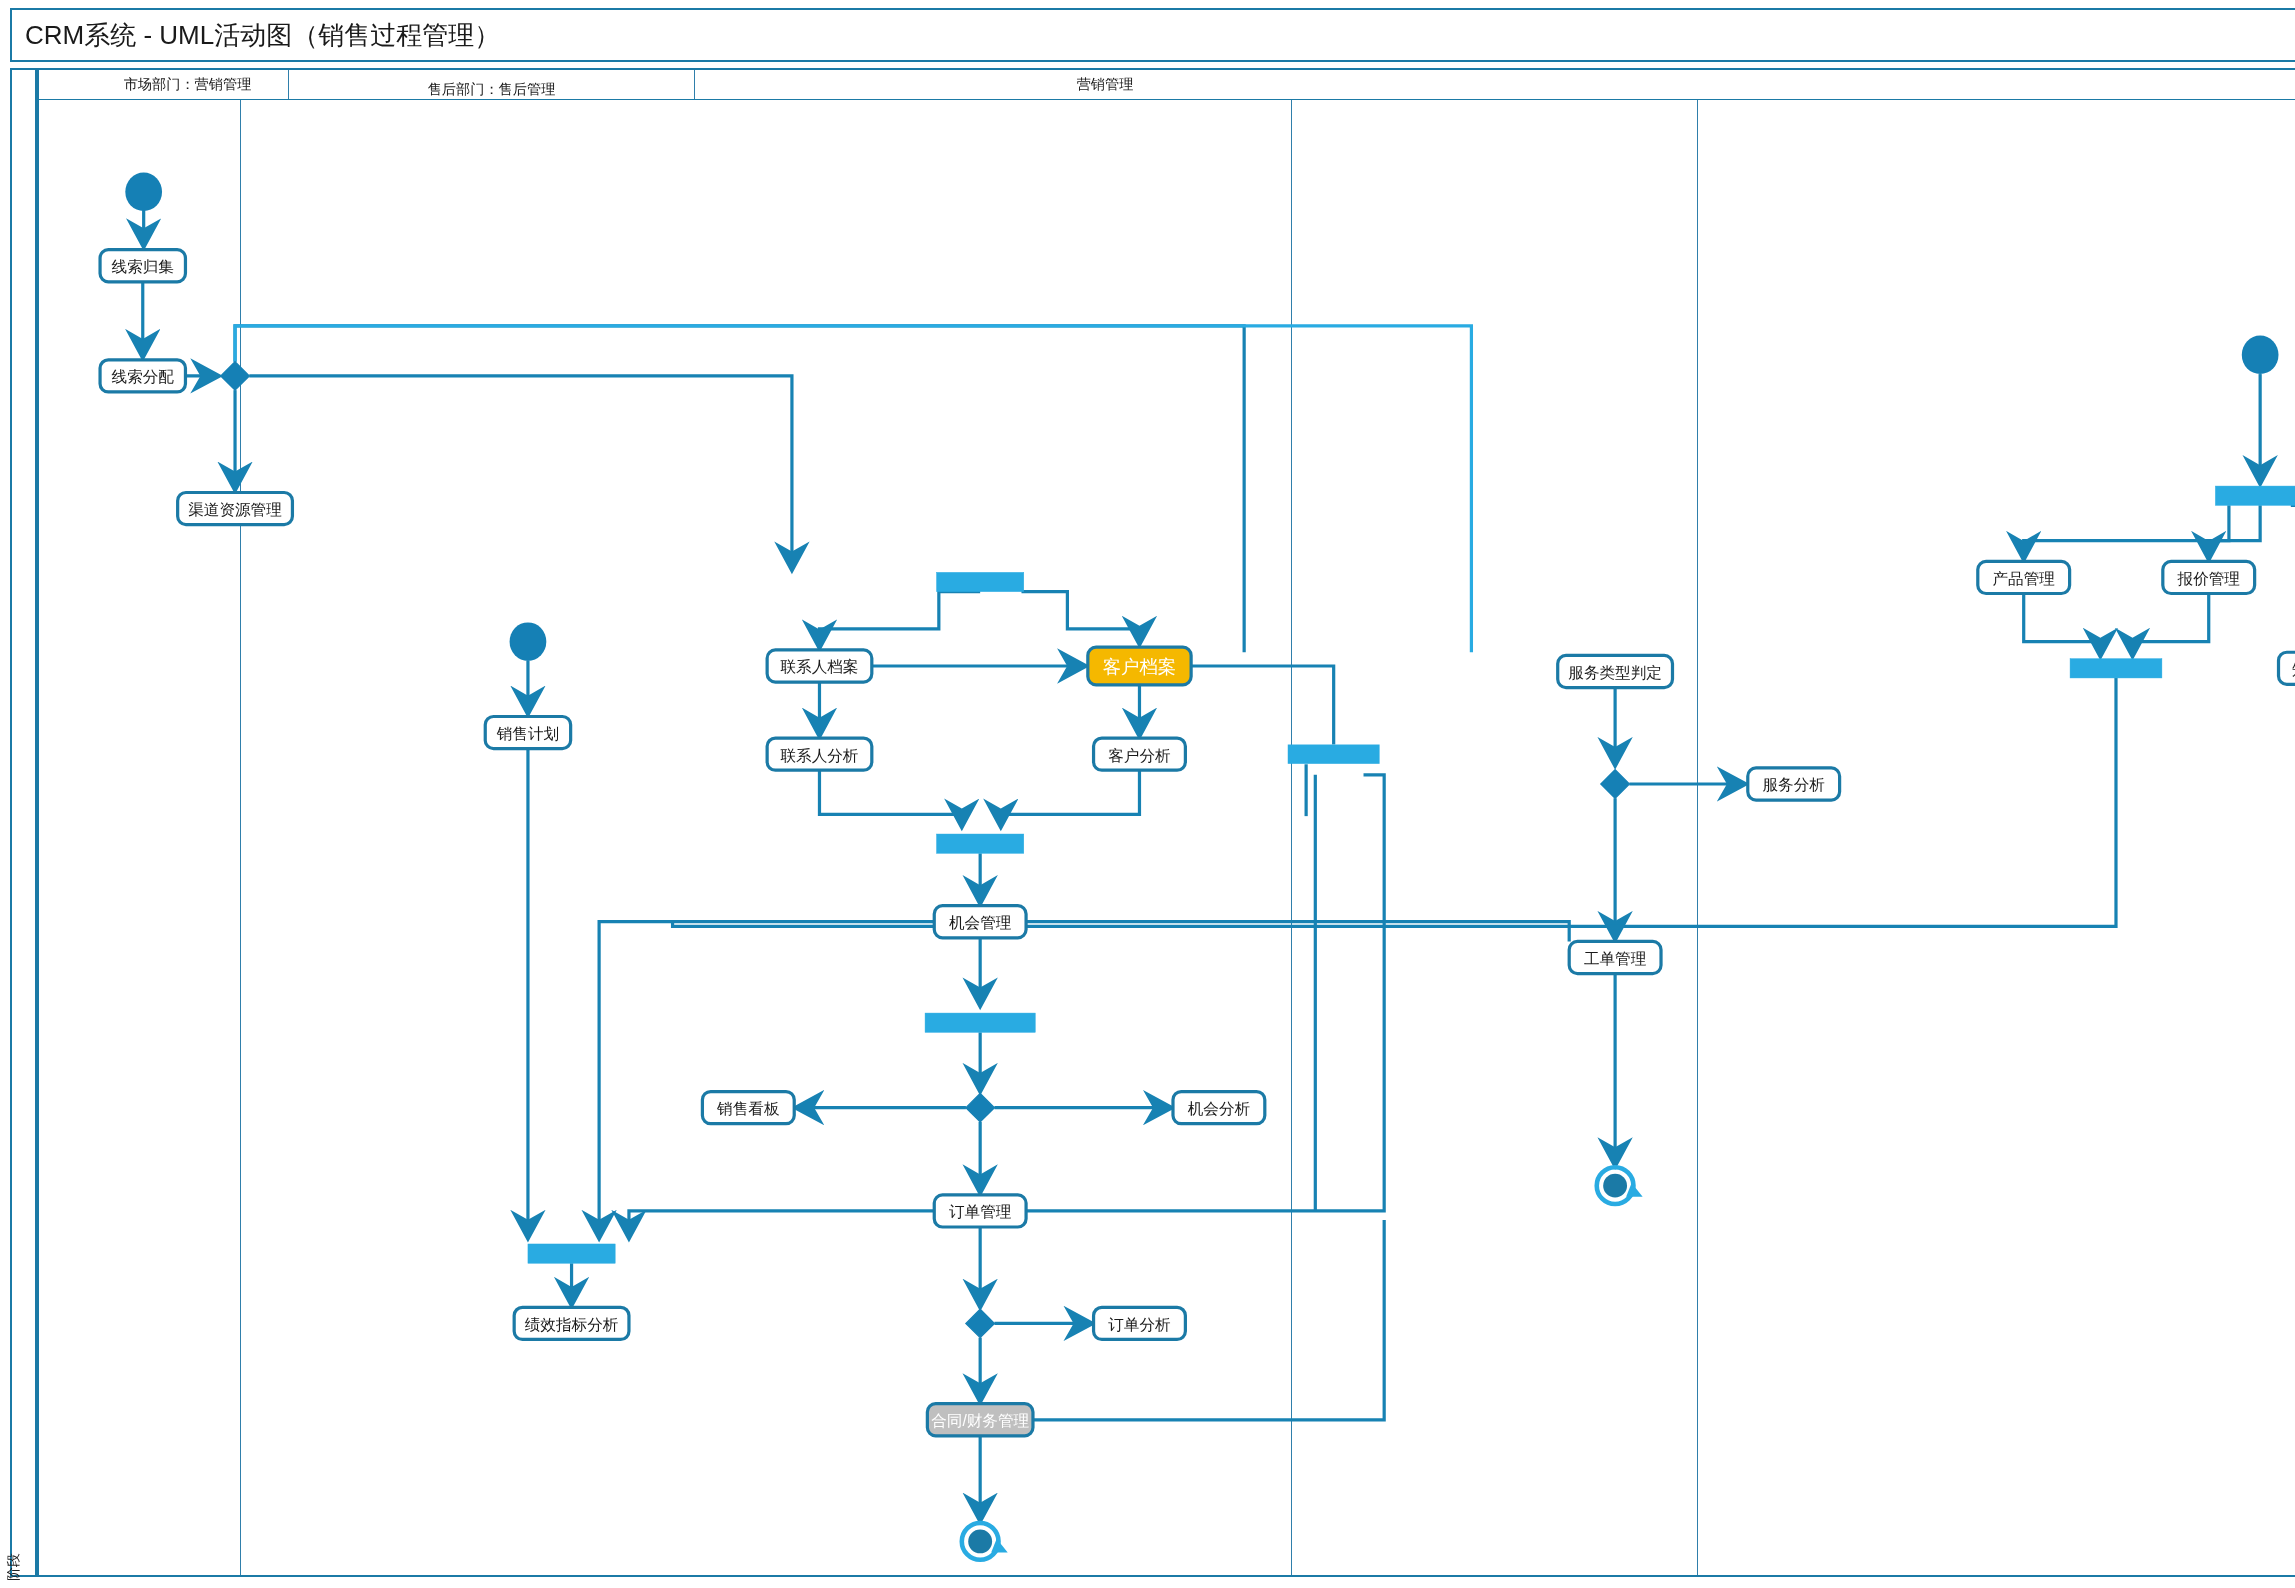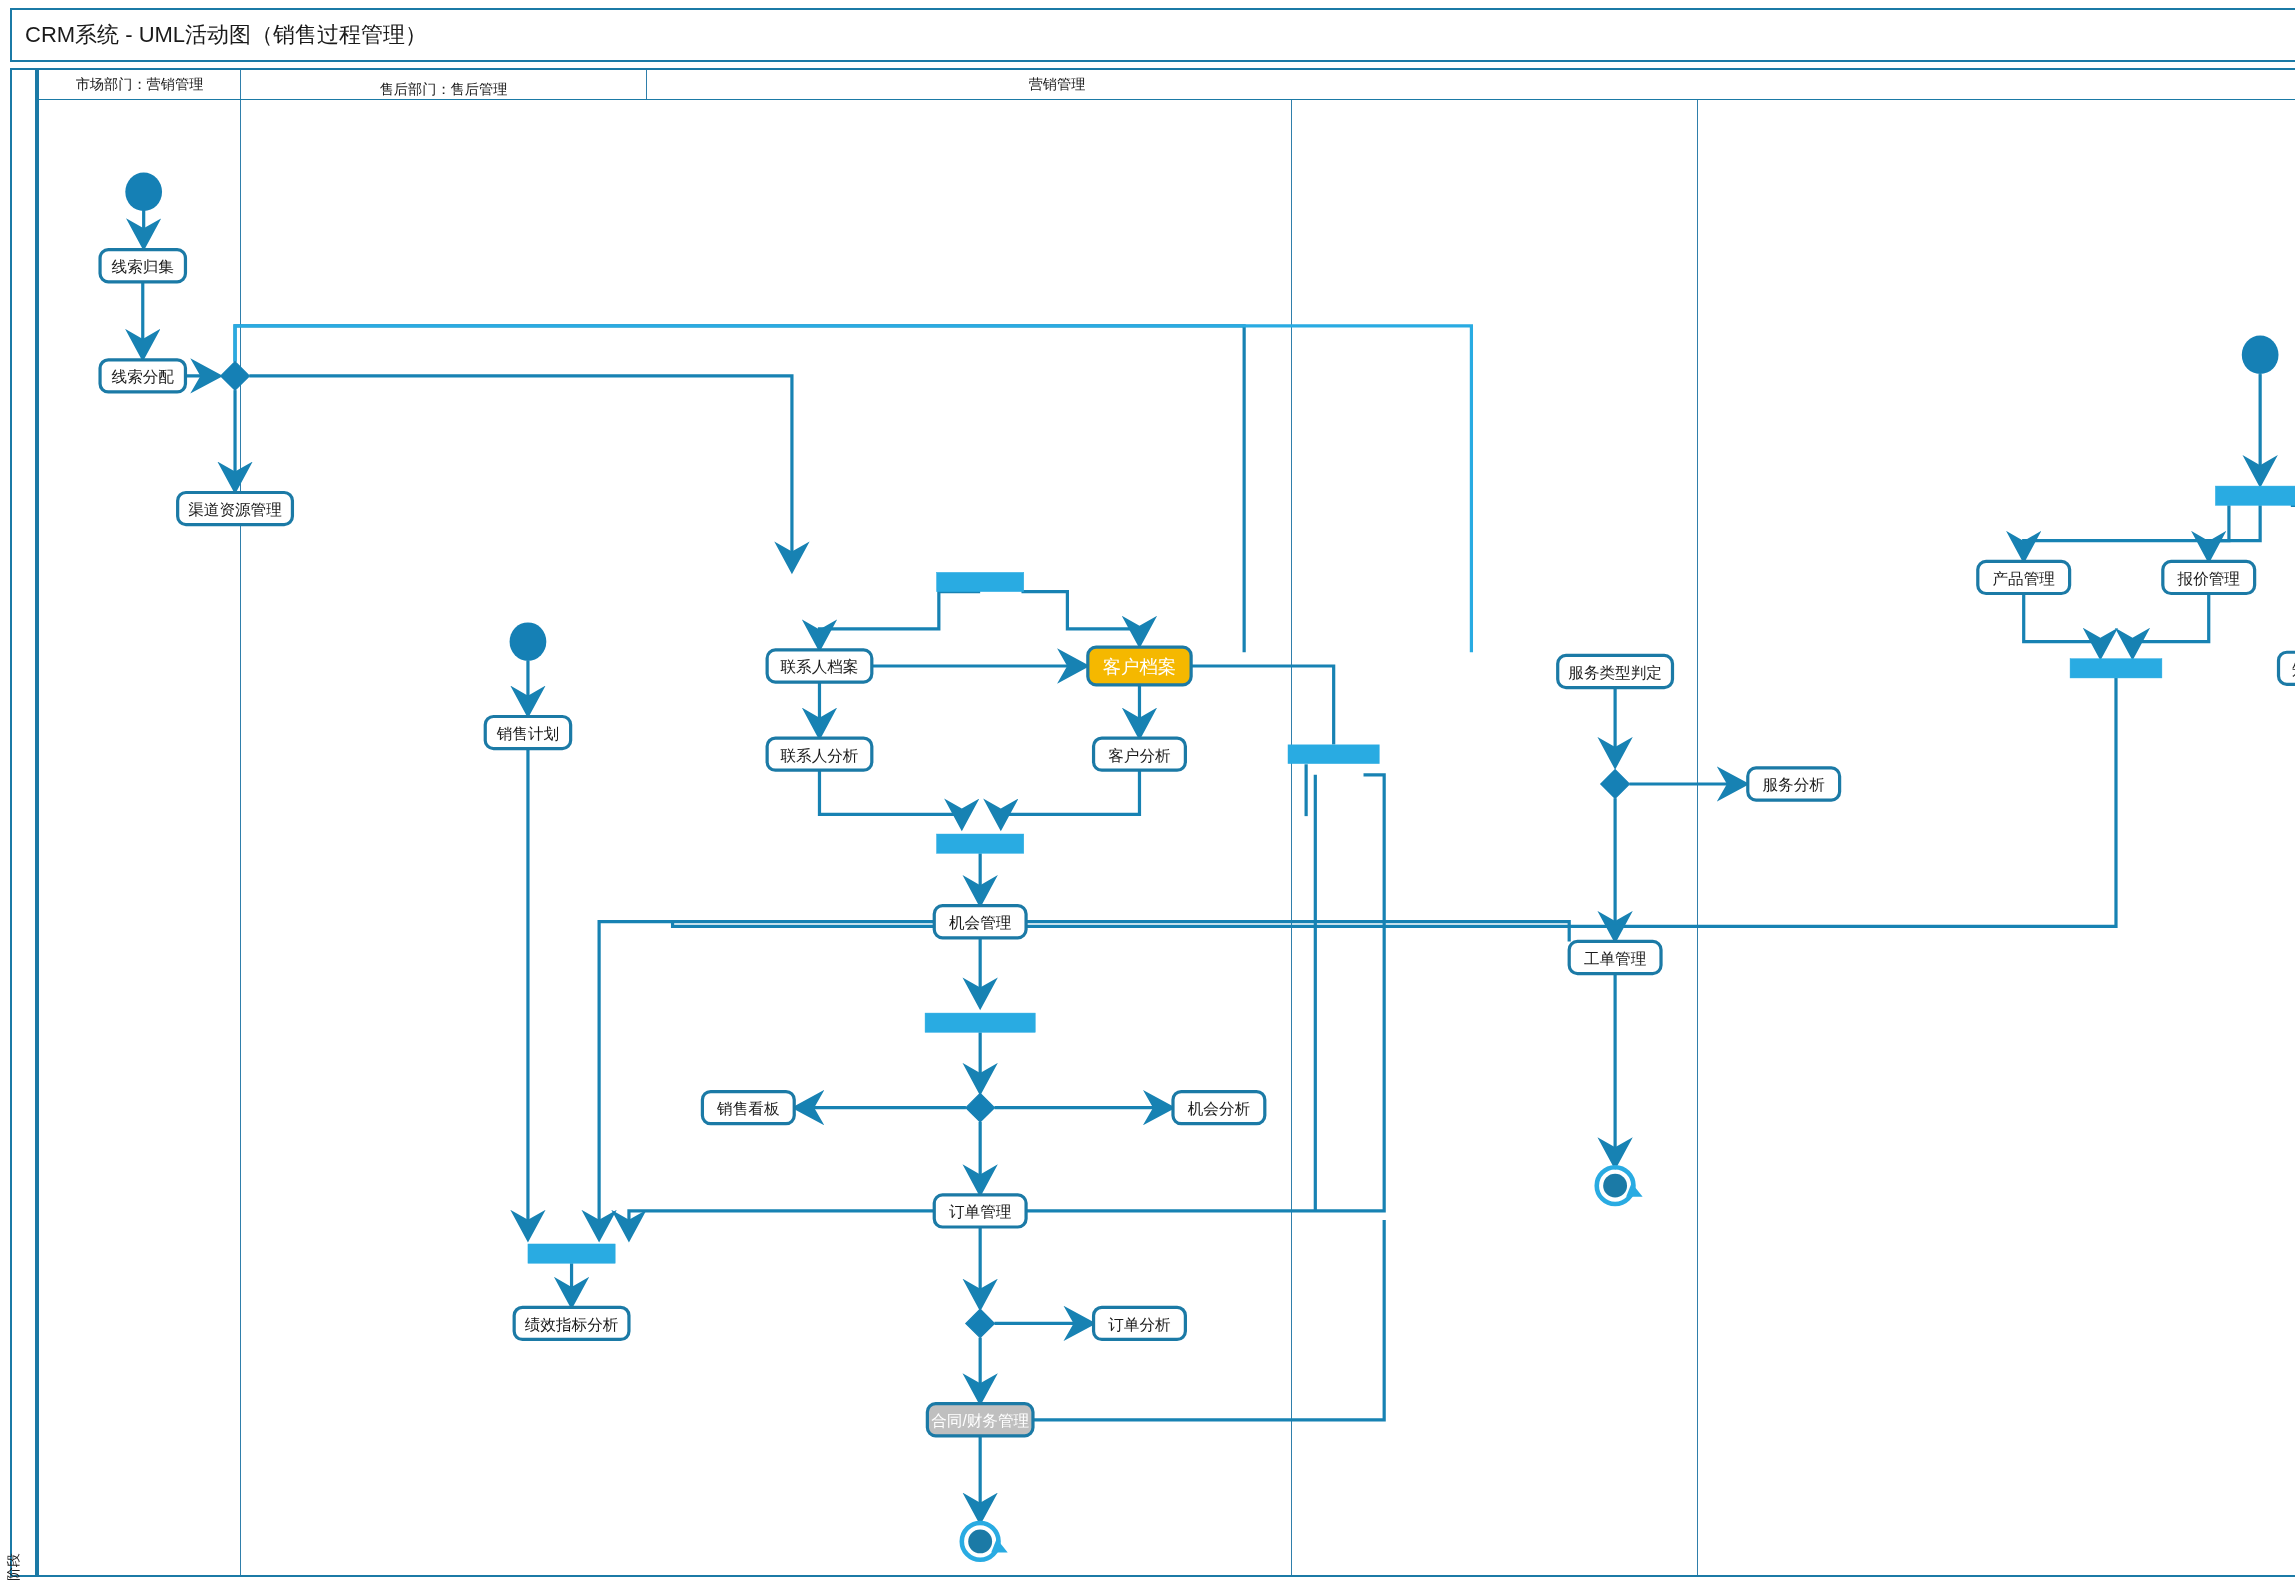--- a/index.html
+++ b/index.html
@@ -1,21 +1,21 @@
 <!DOCTYPE html>
 <html style="font-size:7.3px"><head>
 <meta charset="utf-8">
 <style>
   html,body{margin:0;padding:0;background:#ffffff;}
   body{font-family:"Liberation Sans","DejaVu Sans",sans-serif;}
   #page{position:relative;width:2529px;height:1588px;background:#ffffff;overflow:hidden;}
   #title-bar{position:absolute;left:10px;top:8.3px;width:2508px;height:54px;
              border:2.3px solid #1b7aa6;background:#ffffff;box-sizing:border-box;}
   #title-text{position:absolute;left:13px;top:50%;transform:translateY(-50%);
-              font-size:22px;color:#1a1a1a;white-space:nowrap;}
+              font-size:26px;color:#1a1a1a;white-space:nowrap;}
   #stage-col{position:absolute;left:10px;top:68px;width:27px;height:1509px;
              border:2.3px solid #1b7aa6;box-sizing:border-box;background:#fff;}
   #stage-label{position:absolute;left:-19px;bottom:8.3px;width:60px;
                transform:rotate(-90deg);transform-origin:center bottom;
                font-size:13.8px;color:#222;text-align:center;white-space:nowrap;}
   #lanes{position:absolute;left:37px;top:68px;width:2481px;height:1509px;
          border:2.3px solid #1b7aa6;box-sizing:border-box;display:flex;flex-direction:column;}
   #lane-heads{display:flex;height:28.5px;flex:0 0 28.5px;border-bottom:1.4px solid #1b7aa6;}
   .lane-head{display:flex;align-items:center;justify-content:center;
              font-size:14.2px;color:#1a1a1a;box-sizing:border-box;
@@ -36,21 +36,21 @@
   <div id="title-bar">
     <div id="title-text">CRM系统 - UML活动图（销售过程管理）</div>
   </div>
 
   <div id="stage-col">
     <div id="stage-label">阶段</div>
   </div>
 
   <div id="lanes">
     <div id="lane-heads">
-      <div class="lane-head" style="flex: 0 0 202px;">
+      <div class="lane-head" style="flex: 0 0 202px; margin-left: 48px;">
         <span>市场部门：营销管理</span>
       </div>
       <div class="lane-head" style="flex: 0 0 406px; align-items: flex-end;">
         <span>售后部门：售后管理</span>
       </div>
       <div class="lane-head" style="flex: 0 0 820px;">
         <span>营销管理</span>
       </div>
     </div>
     <div id="lane-body">

